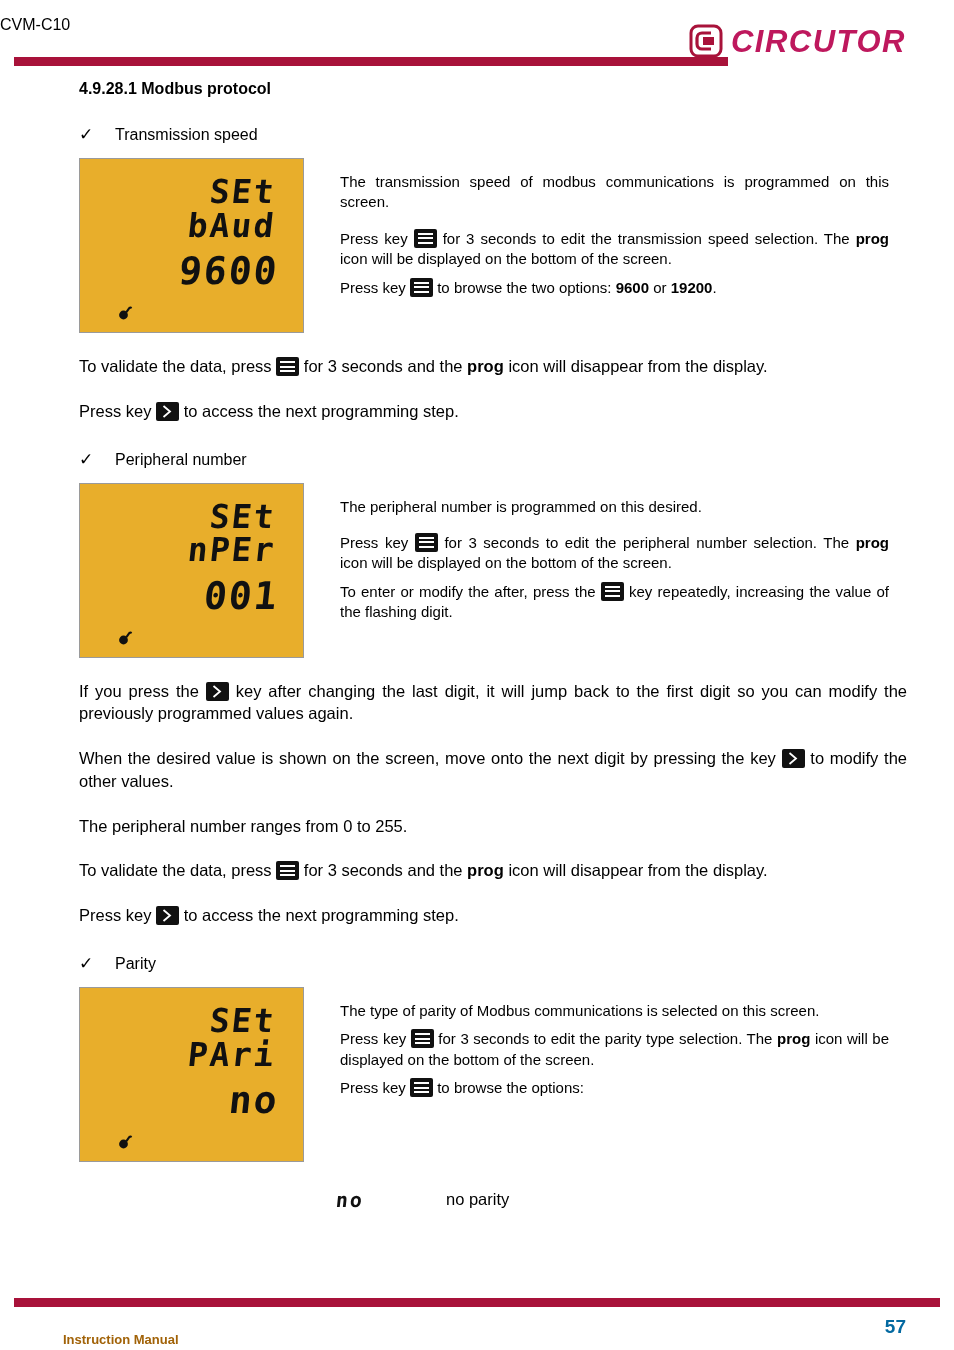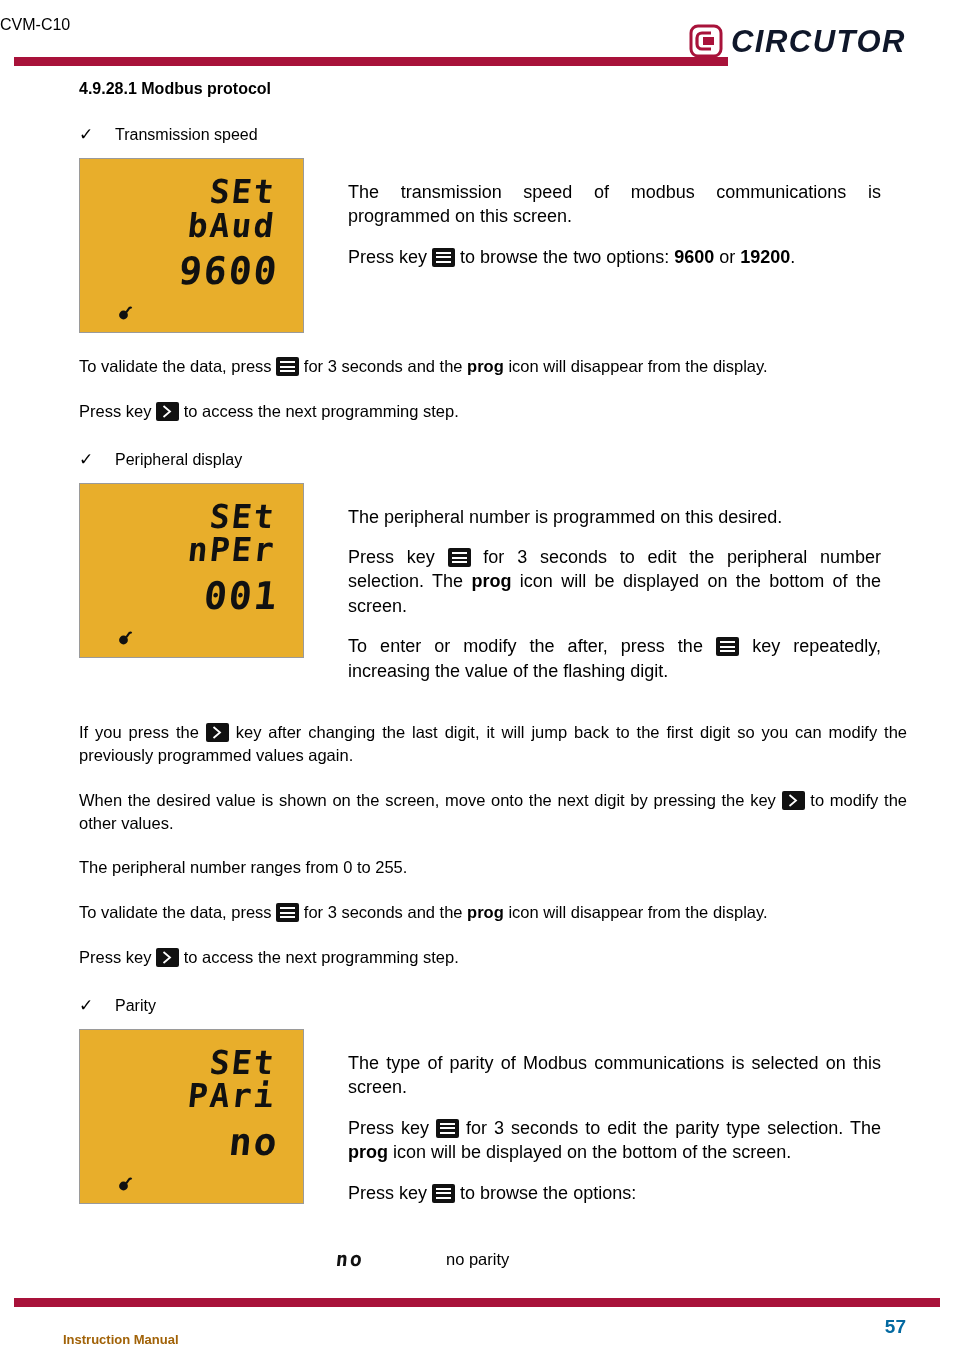--- a/index.html
+++ b/index.html
@@ -27,21 +27,21 @@
     top: 8px;
     display: flex;
     align-items: center;
     gap: 8px;
   }
   .brand-mark { width: 34px; height: 34px; display: block; }
   .brand-word {
     font-size: 31px;
     font-weight: bold;
     font-style: italic;
-    color: #0f172a;
+    color: #be185d;
     letter-spacing: 1.5px;
     font-family: "Liberation Sans", sans-serif;
     line-height: 1;
   }
   .header-rule {
     position: absolute;
     left: 14px;
     top: 41px;
     width: 714px;
     height: 9px;
@@ -124,22 +124,22 @@
     bottom: 12px;
     width: 16px;
     height: 17px;
   }
   .screen-text {
     margin-left: 28px;
     width: 565px;
     padding-top: 6px;
   }
   .screen-text p {
-    margin: 16px;
-    font-size: 18px;
+    margin: 8px;
+    font-size: 15px;
     line-height: 1.36;
     text-align: justify;
   }
   .screen-text p + p { margin-top: 16px; }
   .tight + .tight { margin-top: 0; }
 
   
   .para {
     margin: 22px 63px 0 63px;
     font-size: 16.5px;
@@ -256,20 +256,27 @@
         <circle cx="5.5" cy="12" r="4.4" fill="#111111"></circle>
         <path d="M8.2 9.3 L12 4.2" stroke="#111111" stroke-width="2.1" fill="none"></path>
         <path d="M12 4.2 L13.6 5.2" stroke="#111111" stroke-width="2.1" fill="none"></path>
       </svg>
     </div>
     <div class="screen-text">
       <p><span>The transmission speed of modbus communications is programmed on this screen.</span></p>
       <p class="tight">
         <span>Press key</span>
         <span class="key key-menu"><i></i><i></i><i></i></span>
+        <span>for 3 seconds to edit the transmission speed selection. The</span>
+        <b>prog</b>
+        <span>icon will be displayed on the bottom of the screen.</span>
+      </p>
+      <p class="tight">
+        <span>Press key</span>
+        <span class="key key-menu"><i></i><i></i><i></i></span>
         <span>to browse the two options:</span>
         <b>9600</b>
         <span>or</span>
         <b>19200</b><span>.</span>
       </p>
     </div>
   </div>
 
   <p class="para nojust">
     <span>To validate the data, press</span>
@@ -284,21 +291,21 @@
     <span class="key key-next">
       <svg width="11" height="13" viewBox="0 0 11 13">
           <path d="M1.5 1 L8 6.5 L1.5 12" fill="none" stroke="#ffffff" stroke-width="1.8"></path>
         </svg>
     </span>
     <span>to access the next programming step.</span>
   </p>
 
   <div class="bullet-row">
     <span class="bullet-check">✓</span>
-    <span class="bullet-label">Peripheral display</span>
+    <span class="bullet-label">Peripheral number</span>
   </div>
 
   <div class="screen-block">
     <div class="lcd">
       <div class="lcd-lines">
         <div class="seg seg-1">SEt</div>
         <div class="seg seg-2">nPEr</div>
       </div>
       <div class="lcd-value">001</div>
       <svg class="lcd-key-icon" viewBox="0 0 16 17">

